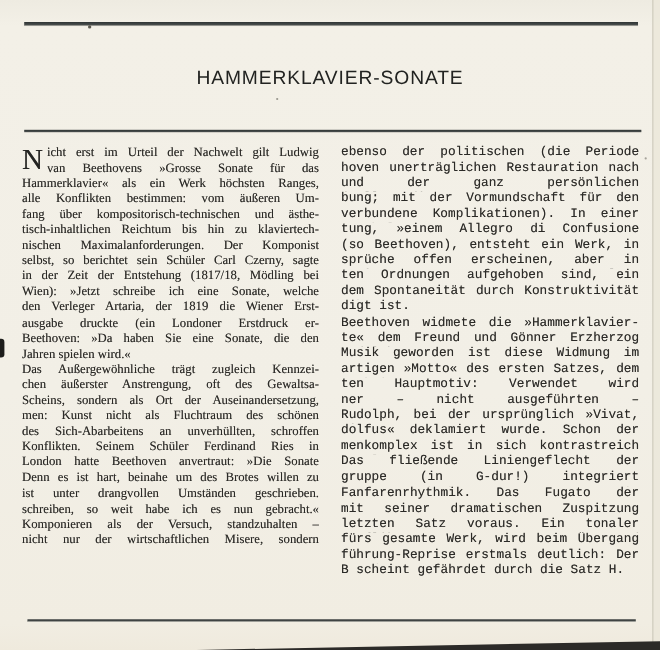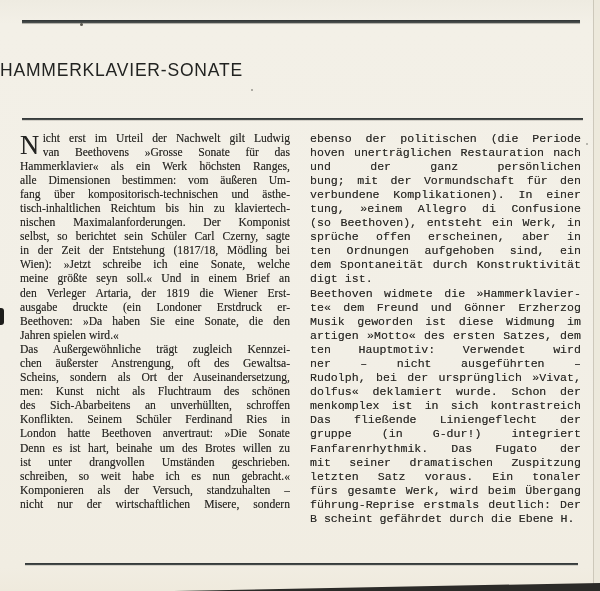--- a/index.html
+++ b/index.html
@@ -18,21 +18,21 @@
     height: 2.6px;
     background: linear-gradient(180deg, #2f3434, #4c5150);
     box-shadow: 0 0.5px 0.5px rgba(60,60,55,0.35);
   }
   .rule-top    { top: 20px;    left: 22px; width: 558px; }
   .rule-title  { top: 117.5px; left: 22px; width: 561px; }
   .rule-bottom { top: 562.5px; left: 25px; width: 553px; }
   .title {
     position: absolute;
     top: 60px; left: 0; width: 600px;
-    text-align: left;
+    text-align: center;
     font-family: "Liberation Sans", "DejaVu Sans", sans-serif;
     font-size: 17.5px;
     letter-spacing: 0.8px;
     color: #222321;
     font-weight: 400;
   }
   .col {
     position: absolute;
     top: 131.5px;
     width: 270px;
@@ -94,28 +94,27 @@
   <div class="rule rule-top"></div>
   <div class="title">HAMMERKLAVIER-SONATE</div>
   <div class="rule rule-title"></div>
 
   <div class="col col-left" id="col-left">
       <div class="para">
         <span class="dropcap">N</span>
         <div class="line">icht erst im Urteil der Nachwelt gilt Ludwig</div>
         <div class="line">van Beethovens »Grosse Sonate für das</div>
         <div class="line">Hammerklavier« als ein Werk höchsten Ranges,</div>
-        <div class="line">alle Dimensionen bestimmen: vom äußeren Um-</div>
+        <div class="line">alle Konflikten bestimmen: vom äußeren Um-</div>
         <div class="line">fang über kompositorisch-technischen und ästhe-</div>
         <div class="line">tisch-inhaltlichen Reichtum bis hin zu klaviertech-</div>
         <div class="line">nischen Maximalanforderungen. Der Komponist</div>
         <div class="line">selbst, so berichtet sein Schüler Carl Czerny, sagte</div>
         <div class="line">in der Zeit der Entstehung (1817/18, Mödling bei</div>
         <div class="line">Wien): »Jetzt schreibe ich eine Sonate, welche</div>
-        <div class="line">meine größte seyn soll.« Und in einem Brief an</div>
         <div class="line">den Verleger Artaria, der 1819 die Wiener Erst-</div>
         <div class="line">ausgabe druckte (ein Londoner Erstdruck er-</div>
         <div class="line">Beethoven: »Da haben Sie eine Sonate, die den</div>
         <div class="line flush">Jahren spielen wird.«</div>
       </div>
       <div class="para">
         <div class="line">Das Außergewöhnliche trägt zugleich Kennzei-</div>
         <div class="line">chen äußerster Anstrengung, oft des Gewaltsa-</div>
         <div class="line">Scheins, sondern als Ort der Auseinandersetzung,</div>
         <div class="line">men: Kunst nicht als Fluchtraum des schönen</div>
@@ -153,21 +152,21 @@
         <div class="line">Rudolph, bei der ursprünglich »Vivat, vivat Ru-</div>
         <div class="line">dolfus« deklamiert wurde. Schon der Hauptthe-</div>
         <div class="line">menkomplex ist in sich kontrastreich angelegt.</div>
         <div class="line">Das fließende Liniengeflecht der Seitenthemen-</div>
         <div class="line">gruppe (in G-dur!) integriert kontrapunktisch die</div>
         <div class="line">Fanfarenrhythmik. Das Fugato der Durchführung</div>
         <div class="line">mit seiner dramatischen Zuspitzung weist auf den</div>
         <div class="line">letzten Satz voraus. Ein tonaler Konflikt, prägend</div>
         <div class="line">fürs gesamte Werk, wird beim Übergang Durch-</div>
         <div class="line">führung-Reprise erstmals deutlich: Der Grundton</div>
-        <div class="line flush">B scheint gefährdet durch die Ebene H.</div>
+        <div class="line flush">B scheint gefährdet durch die Satz H.</div>
       </div>
     </div>
 
   <div class="rule rule-bottom"></div>
 
   <div class="edge-right"></div>
   <div class="photo-edge-bottom"></div>
   <div class="binding-mark"></div>
   <div class="speck speck-a"></div>
   <div class="speck speck-b"></div>

